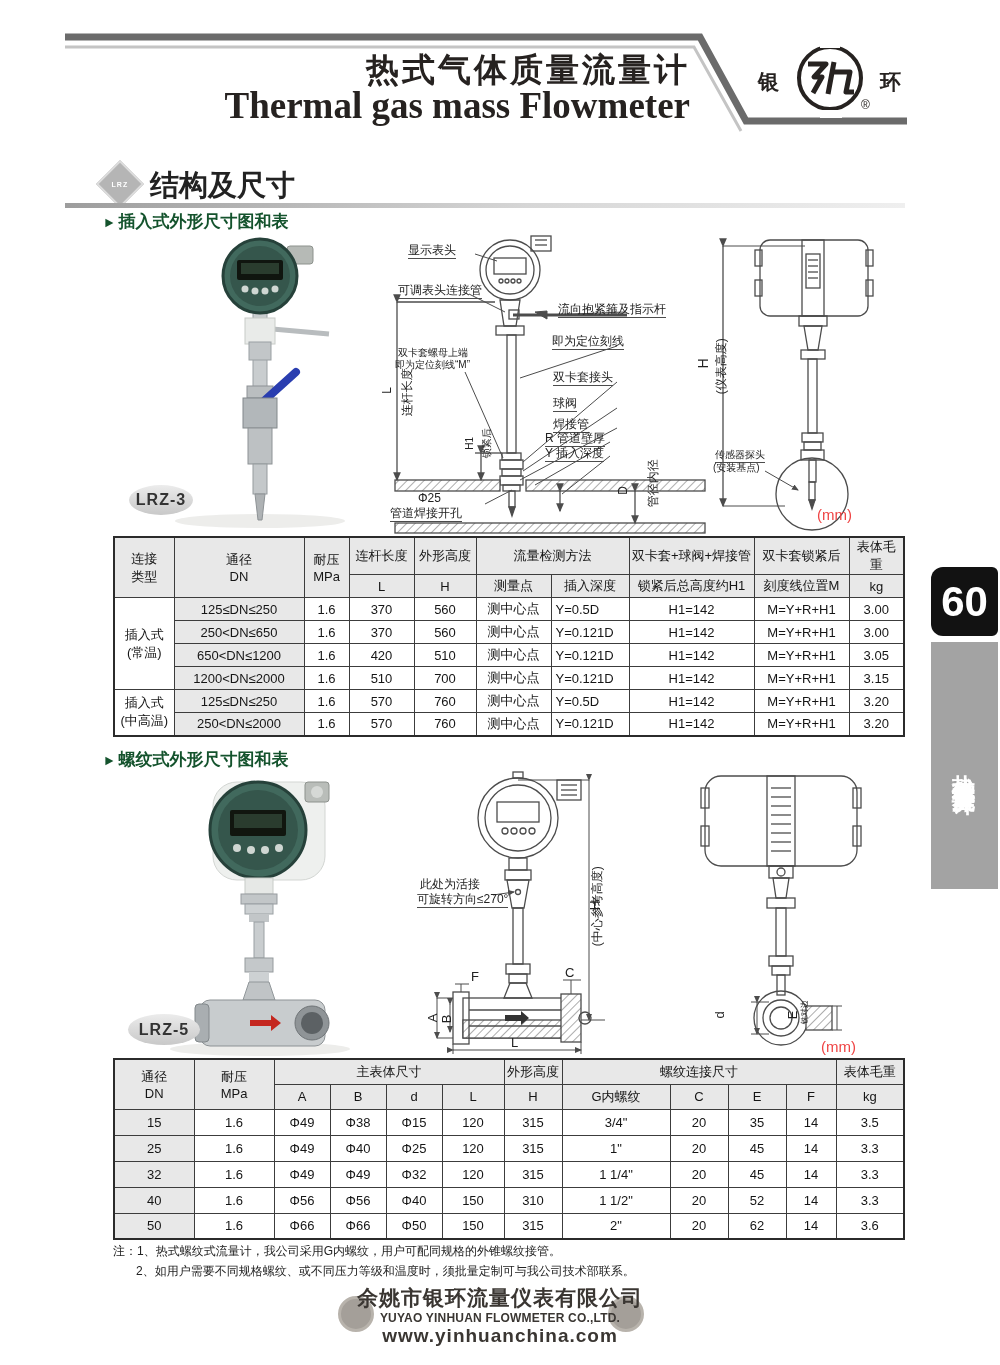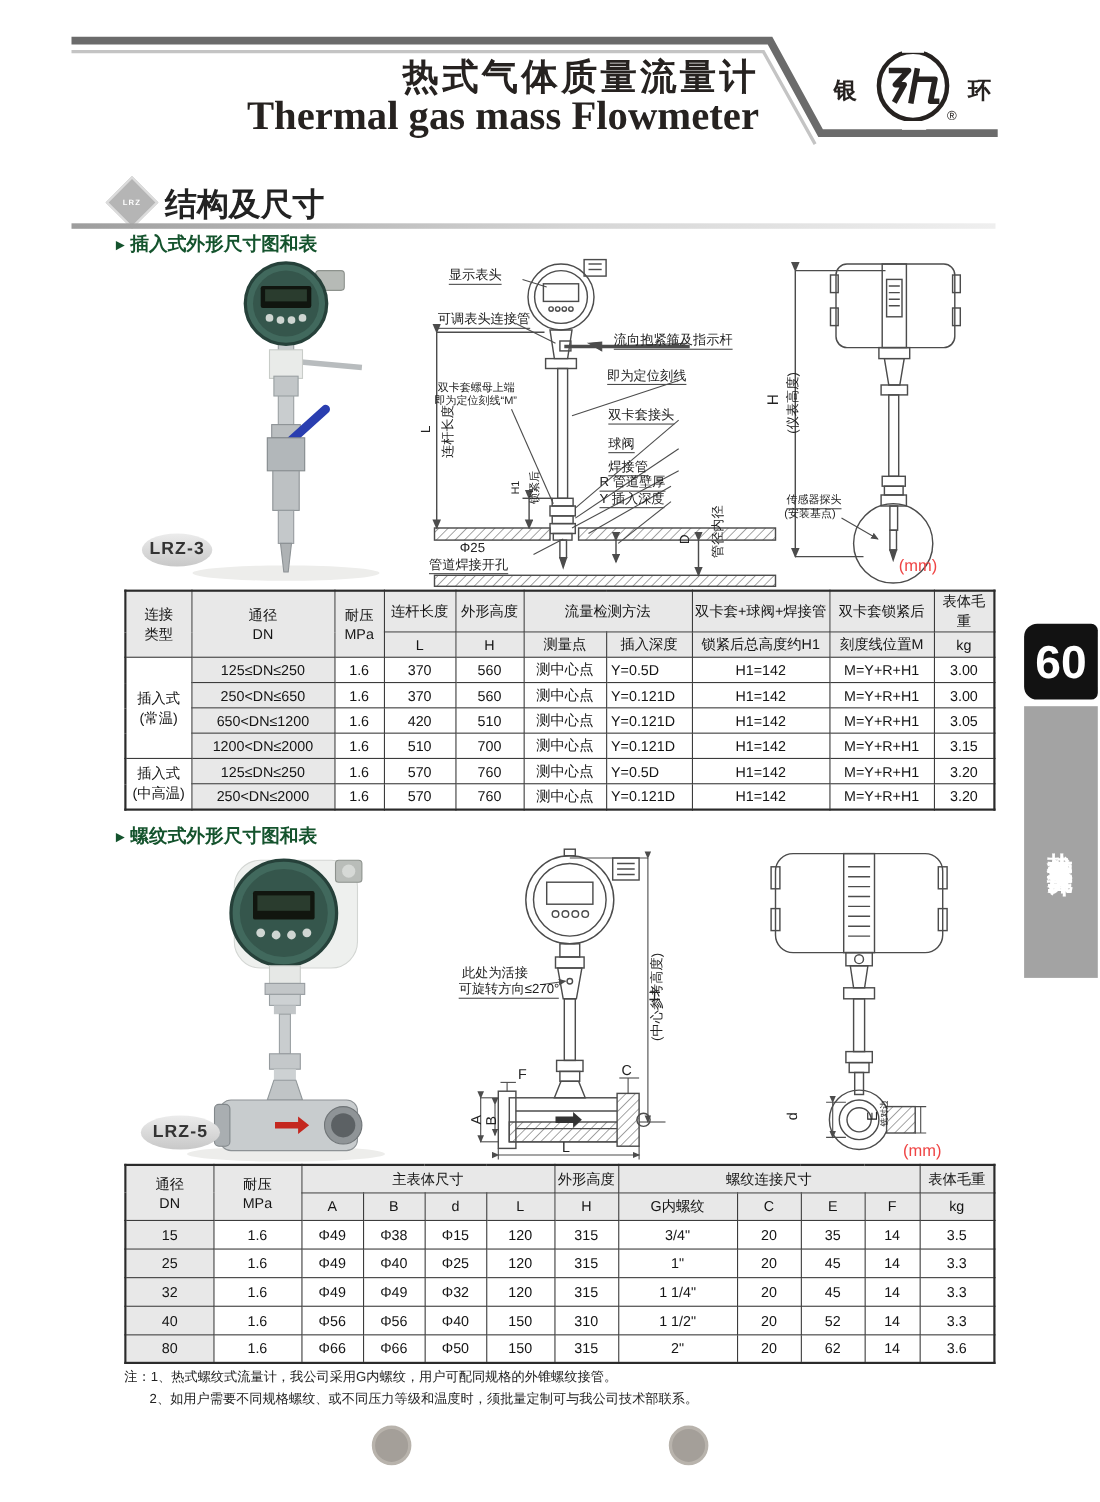--- a/index.html
+++ b/index.html
@@ -592,21 +592,21 @@
       <td>Φ40</td>
           <td>150</td>
       <td>310</td>
           <td>1 1/2"</td>
       <td>20</td>
           <td>52</td>
       <td>14</td>
           <td>3.3</td>
     </tr>
     <tr style="height:26px">
-      <td class="gray">80</td>
+      <td class="gray">50</td>
           <td>1.6</td>
       <td>Φ66</td>
           <td>Φ66</td>
       <td>Φ50</td>
           <td>150</td>
       <td>315</td>
           <td>2"</td>
       <td>20</td>
           <td>62</td>
       <td>14</td>
@@ -617,14 +617,19 @@
   <div class="note2" style="left:113px;top:1243px;">注：1、热式螺纹式流量计，我公司采用G内螺纹，用户可配同规格的外锥螺纹接管。</div>
   <div class="note2" style="left:136px;top:1263px;">2、如用户需要不同规格螺纹、或不同压力等级和温度时，须批量定制可与我公司技术部联系。</div>
 
   <div class="pg-num">60</div>
   <div class="side-tab">
     <span>热式气体质量流量计</span>
   </div>
 
   <div class="f-circle" style="left:338px;top:1296px;"></div>
   <div class="f-circle" style="left:608px;top:1296px;"></div>
+  <div class="f-block">
+    <div class="f-cn">余姚市银环流量仪表有限公司</div>
+    <div class="f-en">YUYAO YINHUAN FLOWMETER CO.,LTD.</div>
+    <div class="f-url">www.yinhuanchina.com</div>
+  </div>
 
 </div>
 
 </body></html>

